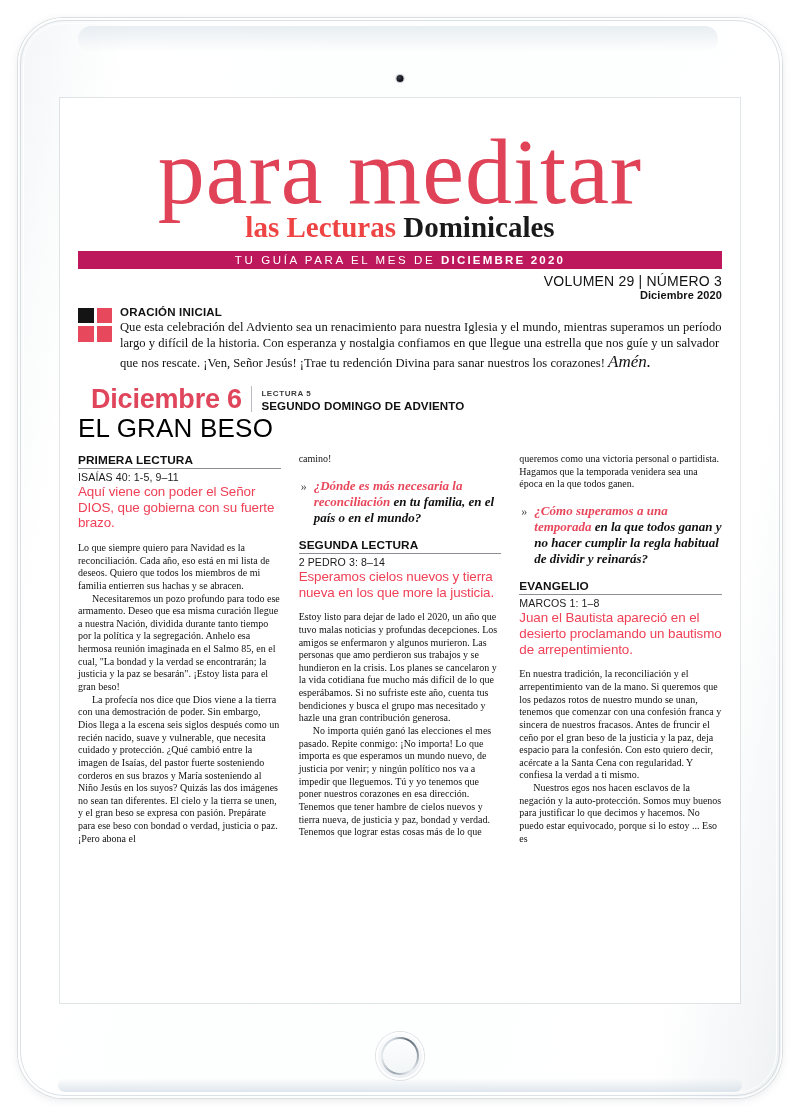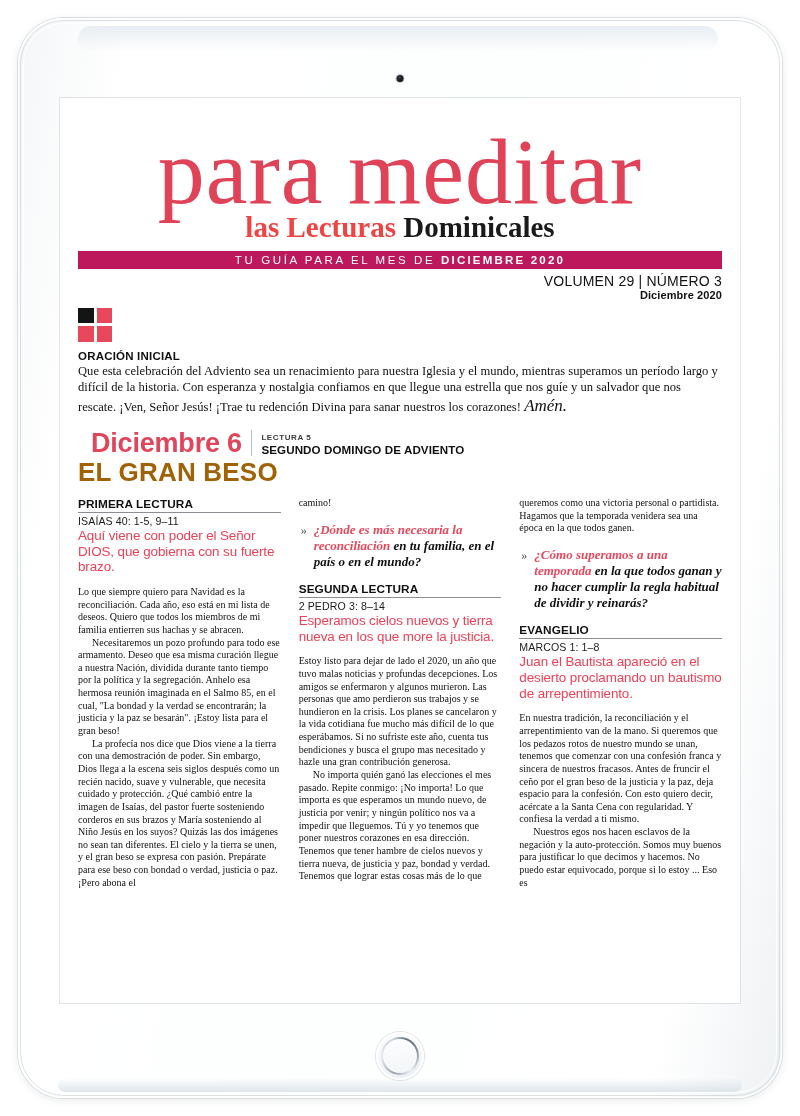--- a/index.html
+++ b/index.html
@@ -179,21 +179,20 @@
     margin-top: 0px;
     letter-spacing: 0.1px;
   }
 
   
   .prayer {
     display: flex;
     gap: 8px;
     margin-top: 5px;
     align-items: flex-start;
-    flex-direction: column;
   }
   .logo-mark {
     flex: 0 0 auto;
     width: 34px; height: 34px;
     display: grid;
     grid-template-columns: 1fr 1fr;
     grid-template-rows: 1fr 1fr;
     gap: 3px;
     margin-top: 2px;
   }
@@ -252,22 +251,22 @@
   }
   .date-meta-big {
     font-size: 11.6px;
     font-weight: 700;
     letter-spacing: 0.1px;
     color: #111;
     margin-top: 1px;
   }
   .headline {
     font-size: 26px;
-    font-weight: 700;
-    color: #a16207;
+    font-weight: 400;
+    color: #000000;
     letter-spacing: 0.2px;
     margin-top: 1px;
     line-height: 1.08;
   }
 
   
   .columns {
     display: flex;
     gap: 18px;
     margin-top: 11px;

